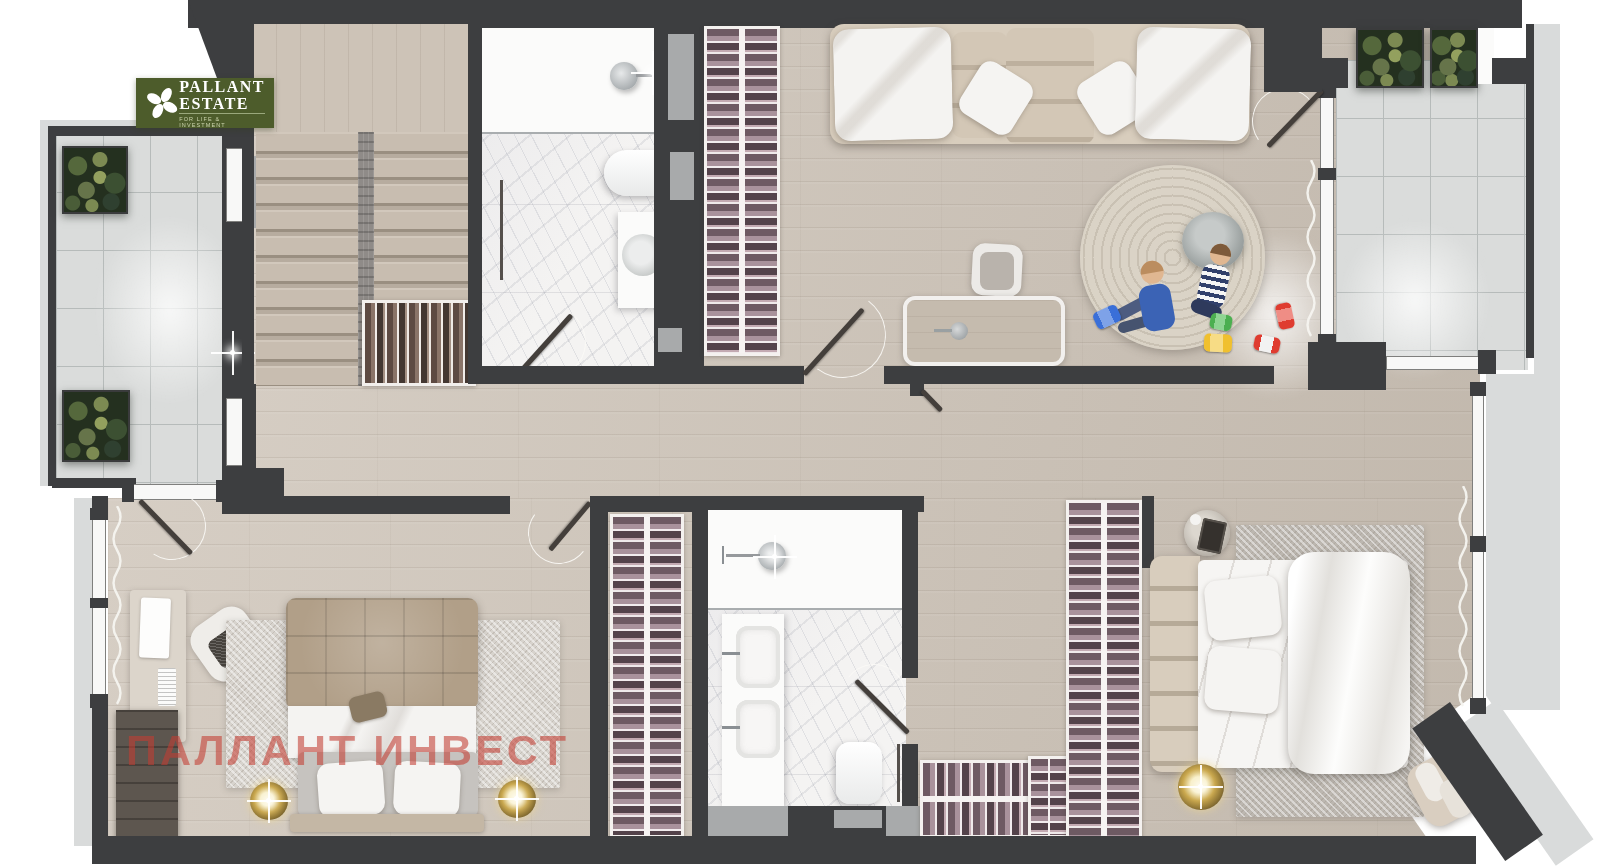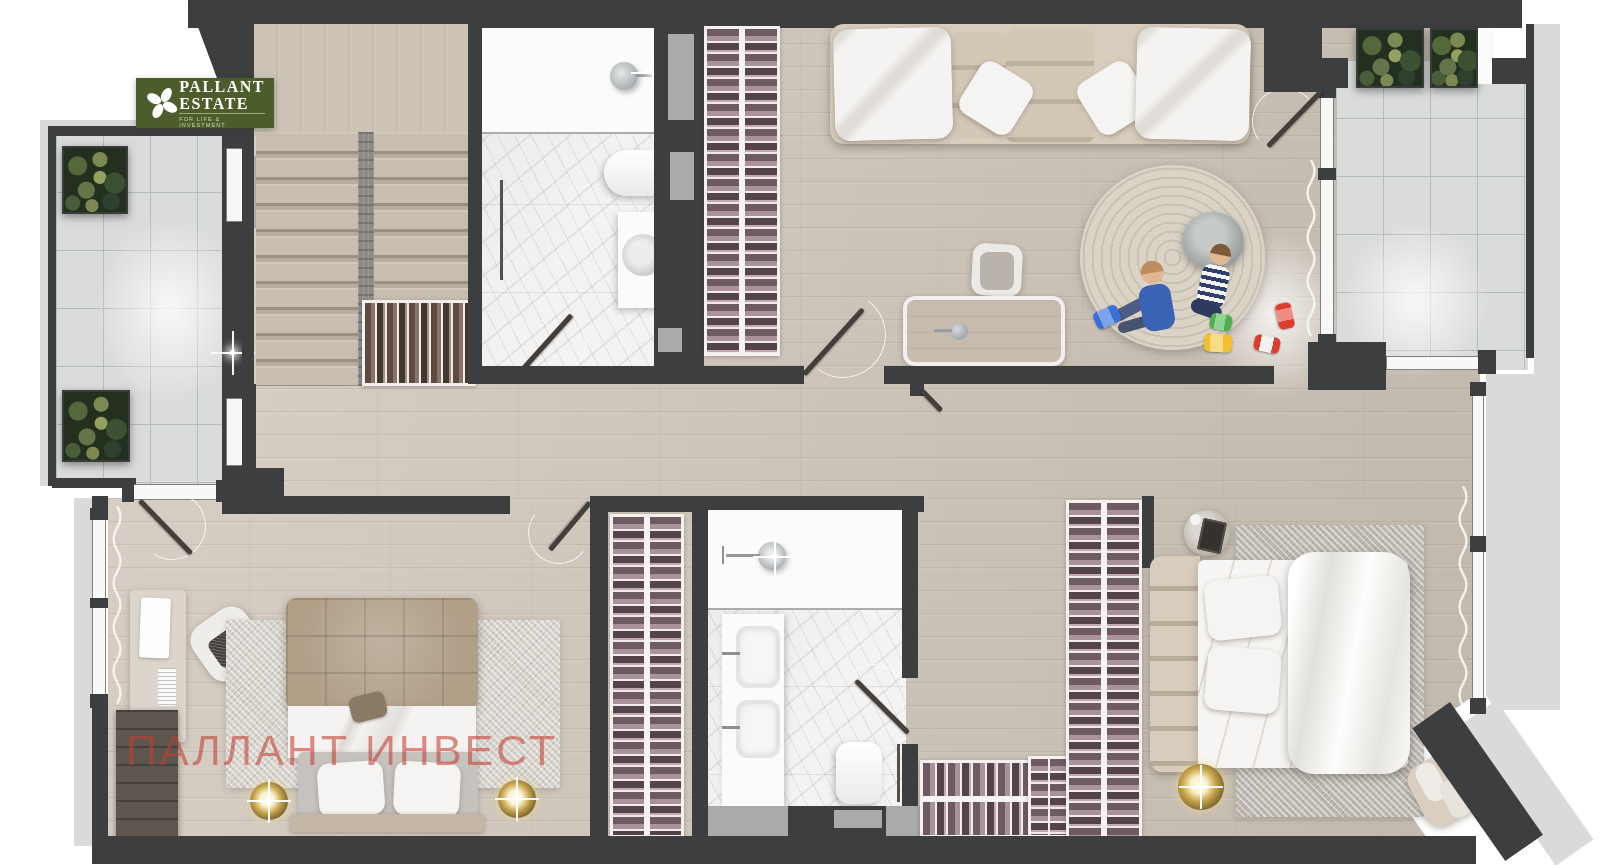--- a/index.html
+++ b/index.html
@@ -88,21 +88,21 @@
   .cush{background-image:repeating-linear-gradient(180deg,#d3c7b6 0 33px,#bdb09e 33px 38px);border-radius:10px;}
   .duvet2{background:#f3f2ef;border-radius:26px;box-shadow:0 3px 10px rgba(90,85,78,.45);
     background-image:linear-gradient(100deg,#ffffff 8%,#e2e0dc 28%,#fdfdfc 52%,#e6e4e0 78%,#f6f5f3 95%);}
   .vent{background:#a8aaab;}
   .curt{position:absolute;}
   #logo{background:var(--logo-green,#4d5c2b);display:flex;align-items:center;padding:5px 9px;
     box-shadow:0 2px 6px rgba(50,60,30,.4);}
   #logo .lt1,#logo .lt2{font-family:"Liberation Serif","DejaVu Serif",serif;color:#fff;font-weight:bold;
     font-size:16px;letter-spacing:1.5px;line-height:17px;}
   #logo .ltag{font-size:5.5px;letter-spacing:1.1px;color:#ccd5ae;border-top:1px solid #9aa87c;padding-top:2px;margin-top:1px;}
-  #watermark{color:rgba(194,60,50,.58);font-size:43px;font-weight:400;letter-spacing:3px;white-space:nowrap;}
+  #watermark{color:rgba(194,60,50,.58);font-size:43px;font-weight:700;letter-spacing:3px;white-space:nowrap;}
   .kidskin{background:#e0b791;border-radius:50%;}
   .toyc{border-radius:5px;box-shadow:0 1px 2px rgba(0,0,0,.4);}
 </style>
 </head>
 <body>
 
 <div id="plan">
 
   <div class="abs apron" style="left:40px;top:120px;width:20px;height:366px"></div>
   <div class="abs apron" style="left:40px;top:120px;width:196px;height:14px"></div>

